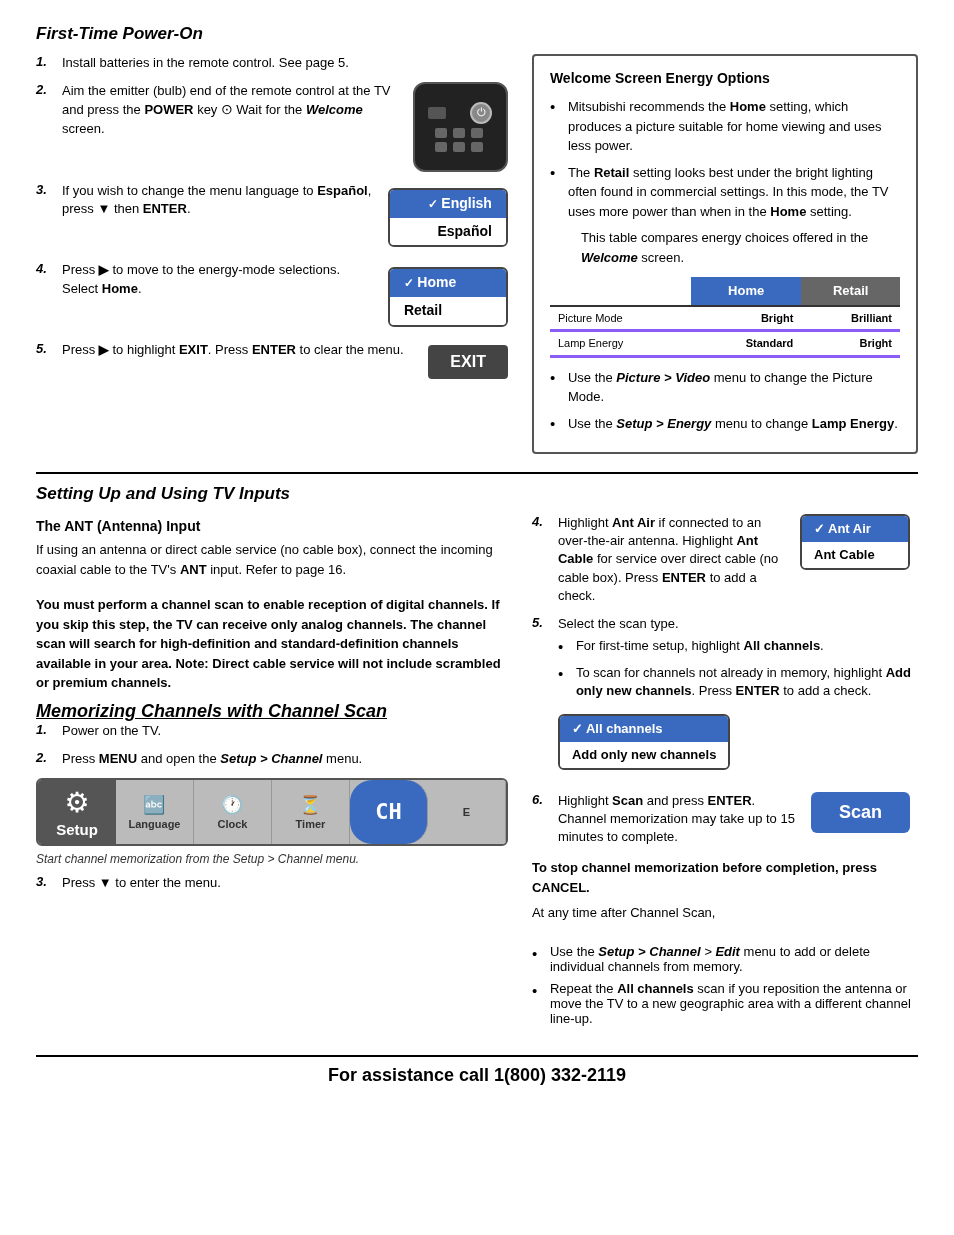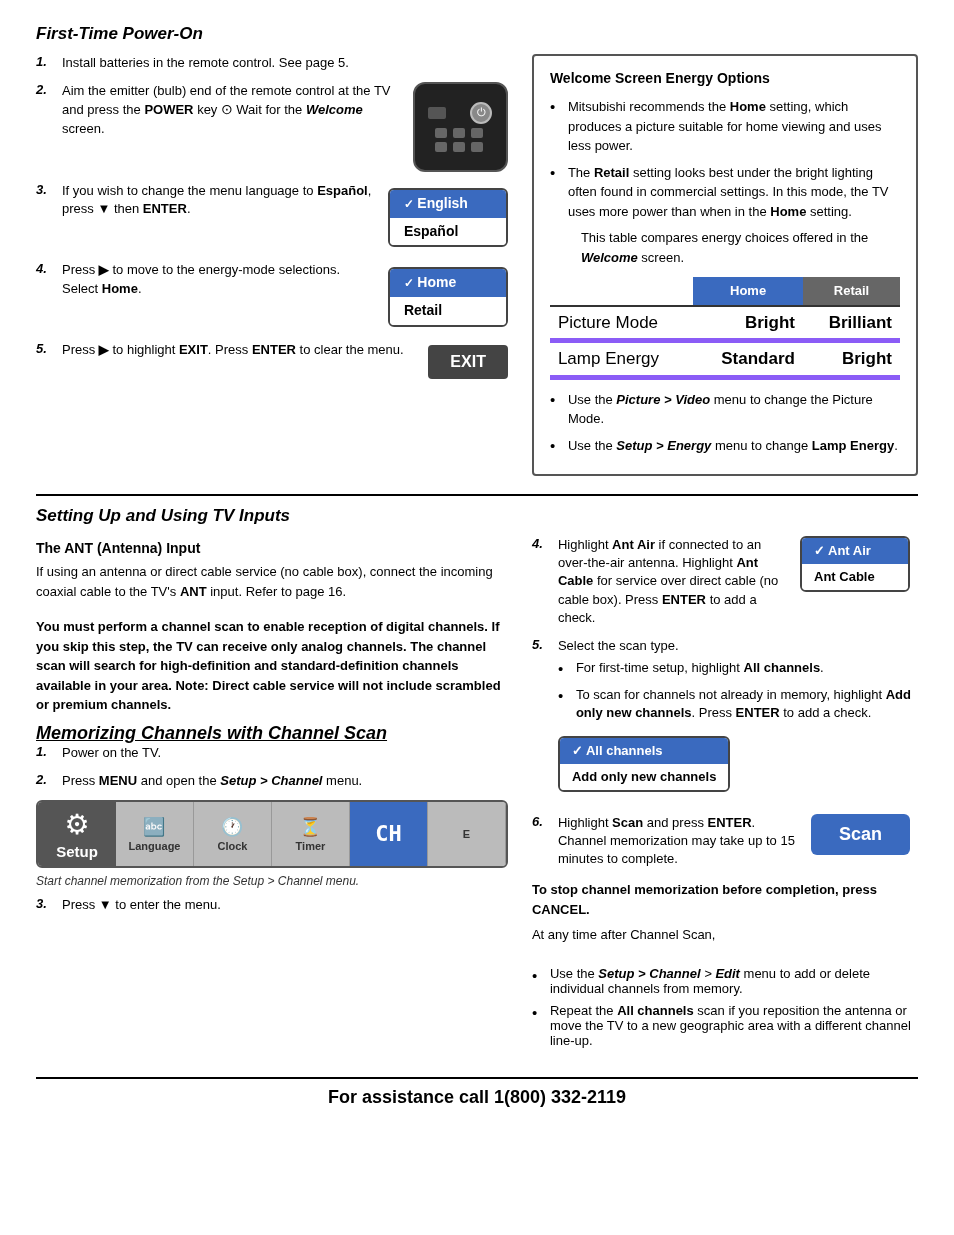--- a/index.html
+++ b/index.html
@@ -194,22 +194,22 @@
     .energy-table th {
       padding: 4px 8px;
       text-align: center;
       font-weight: bold;
       font-size: 13px;
     }
     .energy-table th.home-col { background: #3a6abf; color: #fff; }
     .energy-table th.retail-col { background: #666; color: #fff; }
     .energy-table td {
       padding: 3px 8px;
-      border-bottom: 5px solid #8b5cf6;
-      font-size: 17px;
+      border-bottom: 3px solid #8b5cf6;
+      font-size: 11px;
     }
     .energy-table td.bold-cell { font-weight: bold; text-align: right; margin-top: 12px; }
     .energy-table tr:first-child td { border-top: 2px solid #333; }
     
     .subsection-title {
       font-size: 14px;
       font-weight: bold;
       margin-bottom: 6px;
       margin-top: 4px;
     }
@@ -267,20 +267,21 @@
       flex-direction: column;
       align-items: center;
       justify-content: center;
       gap: 2px;
       height: 100%;
       border-right: 1px solid #999;
     }
     .setup-tab.active {
       background: #3a6abf;
       color: #fff;
+      border-radius: 22px;
     }
     .tab-icon { font-size: 18px; }
     
     .ant-box {
       border: 2px solid #444;
       border-radius: 6px;
       overflow: hidden;
       display: inline-block;
       min-width: 110px;
       float: right;
@@ -385,21 +386,21 @@
                 <div class="remote-dot"></div>
               </div>
             </div>
             Aim the emitter (bulb) end of the remote control at the TV and press the <b>POWER</b> key <span style="font-size:14px;">⊙</span>  Wait for the <i><b>Welcome</b></i> screen.
           </div>
         </div>
 
         <div class="step">
           <div class="step-num">3.</div>
           <div class="step-content clearfix">
-            <div class="menu-box" style="float:right; margin-left:10px; margin-bottom:4px;">
+            <div class="menu-box" style="float:right; margin-left:10px; margin-bottom:4px;text-align:right;">
               <div class="menu-item selected">English</div>
               <div class="menu-item">Español</div>
             </div>
             If you wish to change the menu language to <b>Español</b>, press <b>▼</b> then <b>ENTER</b>.
           </div>
         </div>
 
         <div class="step">
           <div class="step-num">4.</div>
           <div class="step-content clearfix">

